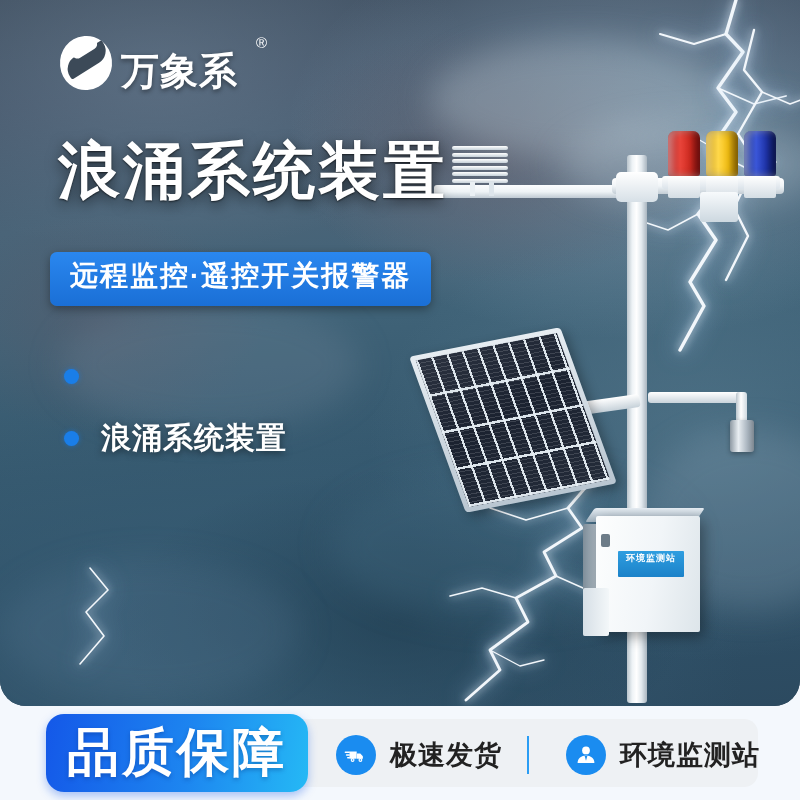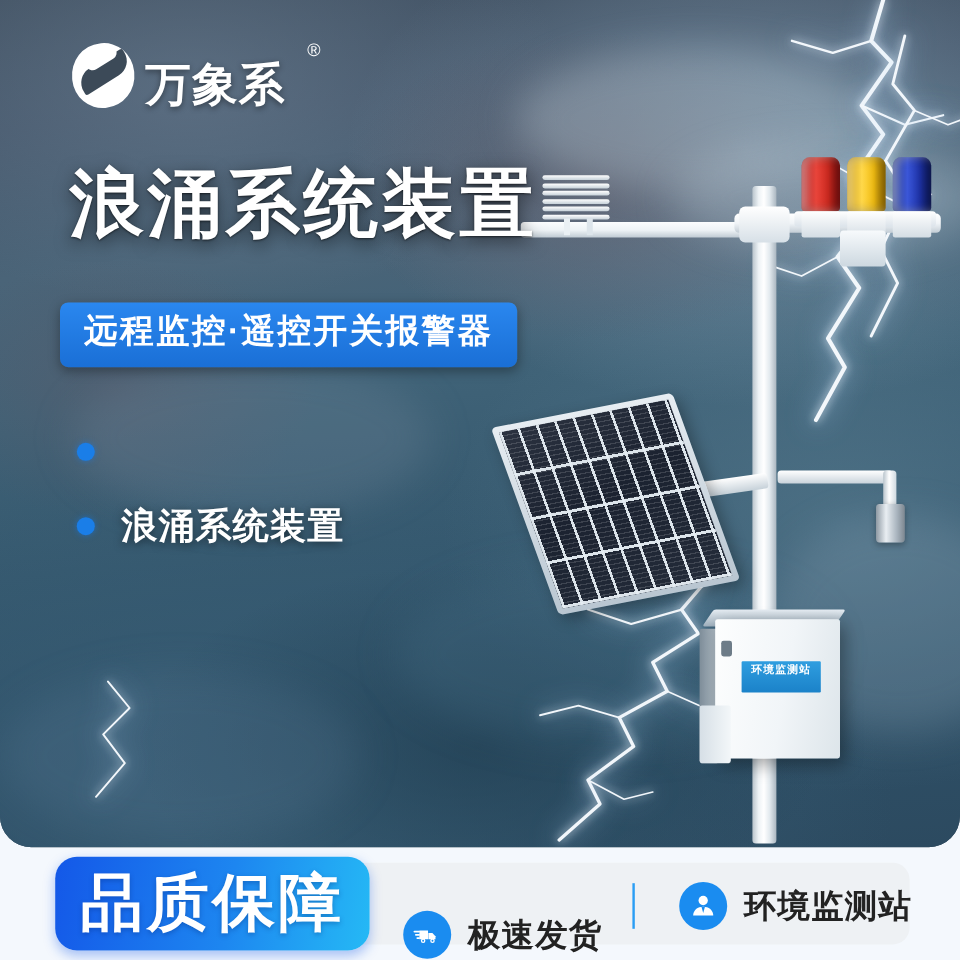--- a/index.html
+++ b/index.html
@@ -235,21 +235,21 @@
     display:flex;align-items:center;justify-content:center;
     box-shadow:0 4px 10px rgba(20,88,232,.35);
   }
   .quality-pill span{
     color:#ffffff;font-size:52px;font-weight:bold;letter-spacing:3px;
     text-shadow:0 2px 4px rgba(0,40,120,.35);
   }
   .svc{
     position:absolute;display:flex;align-items:center;
   }
-  .svc-1{left:336px;top:29px;margin-top:24px;}
+  .svc-1{left:336px;top:29px;}
   .svc-2{left:566px;top:29px;}
   .svc-icon{
     width:40px;height:40px;border-radius:50%;background:#1a8cf0;
     display:flex;align-items:center;justify-content:center;margin-right:14px;
     flex:0 0 auto;
   }
   .svc-label{color:#222222;font-size:27px;font-weight:bold;letter-spacing:1px;}
   .svc-divider{
     position:absolute;left:527px;top:30px;width:2px;height:38px;background:#2a9df4;
   }

